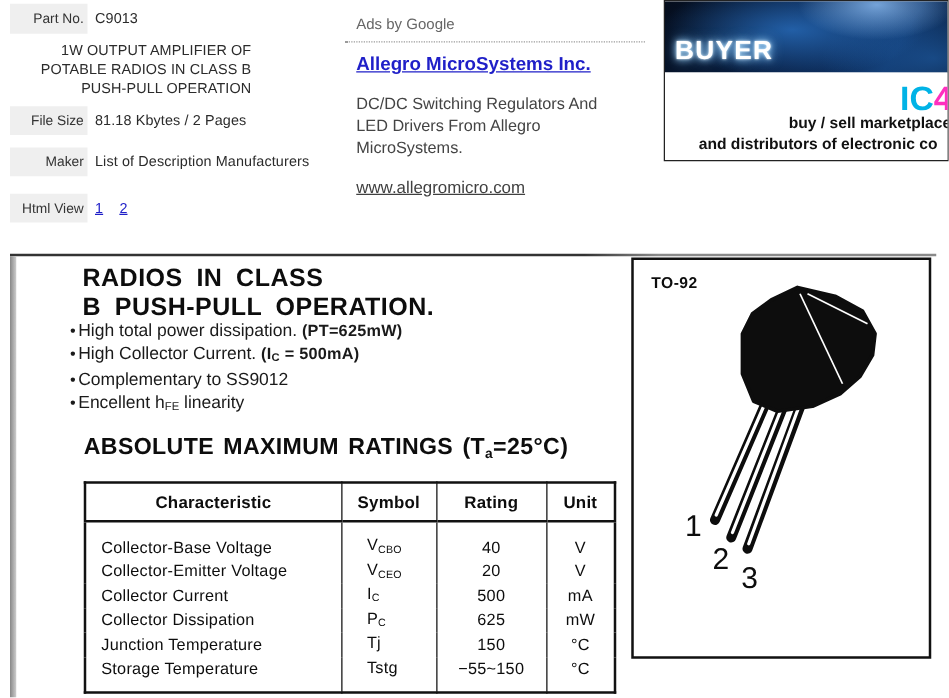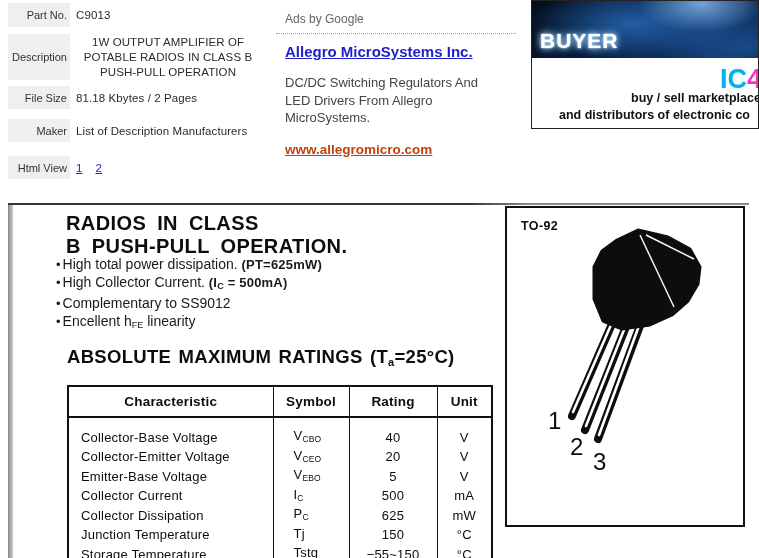--- a/index.html
+++ b/index.html
@@ -8,32 +8,32 @@
 
   
   .top-area { position:relative; width:759px; height:203px; }
 
   .info-table { position:absolute; left:8px; top:3px; width:265px; }
   .info-row { display:flex; align-items:center; }
   .info-label { width:62px; background:#efefef; color:#333; font-size:11px;
                 display:flex; align-items:center; justify-content:flex-end;
                 padding-right:3px; flex-shrink:0; }
   .info-value { margin-left:6px; font-size:11.5px; color:#2b2b2b; letter-spacing:0.1px; }
-  .desc-value { width:190px; text-align:center; line-height:15px; margin-left:3px; }
+  .desc-value { width:190px; text-align:right; line-height:15px; margin-left:3px; }
   .page-link { color:#1f1fc8; text-decoration:underline; margin-right:13px; cursor:pointer; }
 
   
   .ads { position:absolute; left:276px; top:12px; width:240px; }
   .ads-header { color:#666; font-size:12px; padding-left:9px; }
   .ads-divider { border-bottom:1px dotted #9a9a9a; margin-top:7px; }
   .ads-title { margin-top:9px; margin-left:9px; display:inline-block; color:#1f1fc8;
                font-weight:bold; font-size:15px; text-decoration:underline; cursor:pointer; }
   .ads-body { margin-top:13px; padding-left:9px; color:#444; font-size:13px; line-height:17.5px; }
-  .ads-url { margin-top:15px; margin-left:9px; display:inline-block; color:#c2410c;
-             font-weight:bold; font-size:13.5px; text-decoration:underline; cursor:pointer; }
+  .ads-url { margin-top:15px; margin-left:9px; display:inline-block; color:#404040;
+             font-weight:normal; font-size:13.5px; text-decoration:underline; cursor:pointer; }
 
   
   .banner { position:absolute; left:531px; top:0; width:228px; height:129px;
             border:1px solid #222; overflow:hidden; cursor:pointer; }
   .banner-img { position:relative; height:57px;
     background:
       radial-gradient(ellipse 90px 40px at 75% 5%, rgba(150,200,255,.75), transparent 70%),
       radial-gradient(ellipse 140px 50px at 45% 40%, rgba(40,110,190,.8), transparent 75%),
       radial-gradient(ellipse 120px 60px at 95% 80%, rgba(30,90,160,.7), transparent 75%),
       linear-gradient(120deg,#050d1c 0%, #0a2248 45%, #0e3264 80%, #081a36 100%); }
@@ -96,21 +96,20 @@
 <body>
 
 <div class="top-area">
 
   <div class="info-table">
     <div class="info-row" style="margin-bottom:7px;">
       <div class="info-label" style="height:24px;">Part No.</div>
       <div class="info-value">C9013</div>
     </div>
     <div class="info-row" style="margin-bottom:6px;">
-      <div class="info-label" style="height:46px;">Description</div>
       <div class="info-value desc-value">
         <div>1W OUTPUT AMPLIFIER OF</div>
         <div>POTABLE RADIOS IN CLASS B</div>
         <div>PUSH-PULL OPERATION</div>
       </div>
     </div>
     <div class="info-row" style="margin-bottom:10px;">
       <div class="info-label" style="height:23px;">File Size</div>
       <div class="info-value">81.18 Kbytes / 2 Pages</div>
     </div>
@@ -191,26 +190,20 @@
         <td class="num">40</td>
         <td class="unit">V</td>
       </tr>
       <tr>
         <td>Collector-Emitter Voltage</td>
         <td class="sym"><span>V</span><span class="ssub">CEO</span></td>
         <td class="num">20</td>
         <td class="unit">V</td>
       </tr>
       <tr>
-        <td>Emitter-Base Voltage</td>
-        <td class="sym"><span>V</span><span class="ssub">EBO</span></td>
-        <td class="num">5</td>
-        <td class="unit">V</td>
-      </tr>
-      <tr>
         <td>Collector Current</td>
         <td class="sym"><span>I</span><span class="ssub">C</span></td>
         <td class="num">500</td>
         <td class="unit">mA</td>
       </tr>
       <tr>
         <td>Collector Dissipation</td>
         <td class="sym"><span>P</span><span class="ssub">C</span></td>
         <td class="num">625</td>
         <td class="unit">mW</td>

